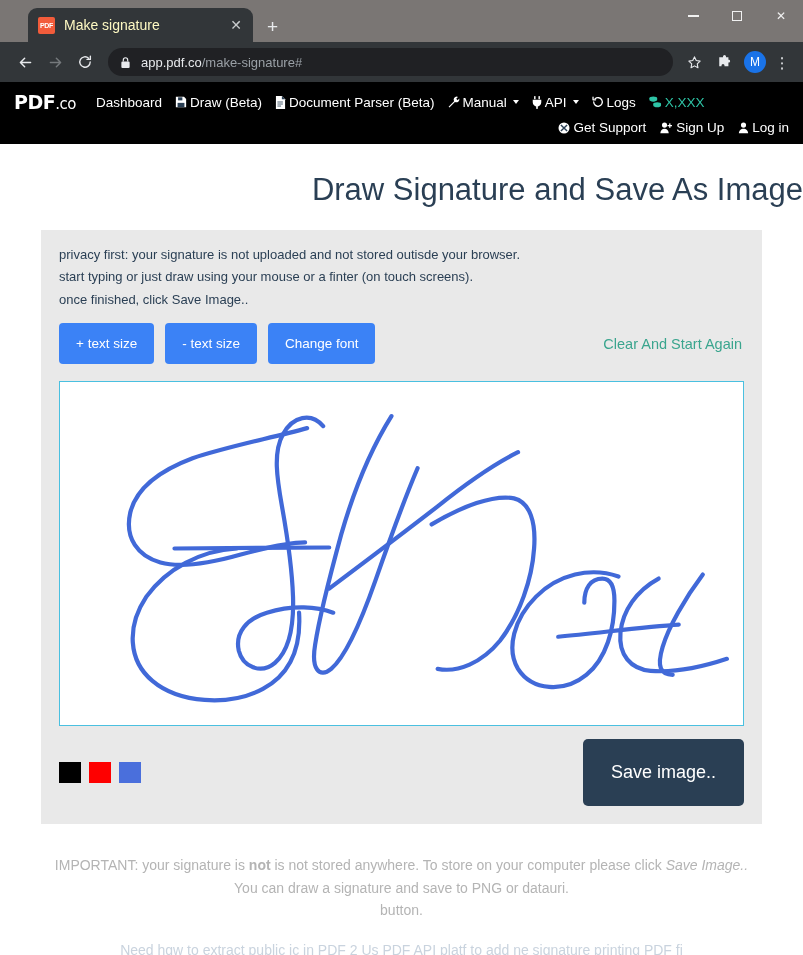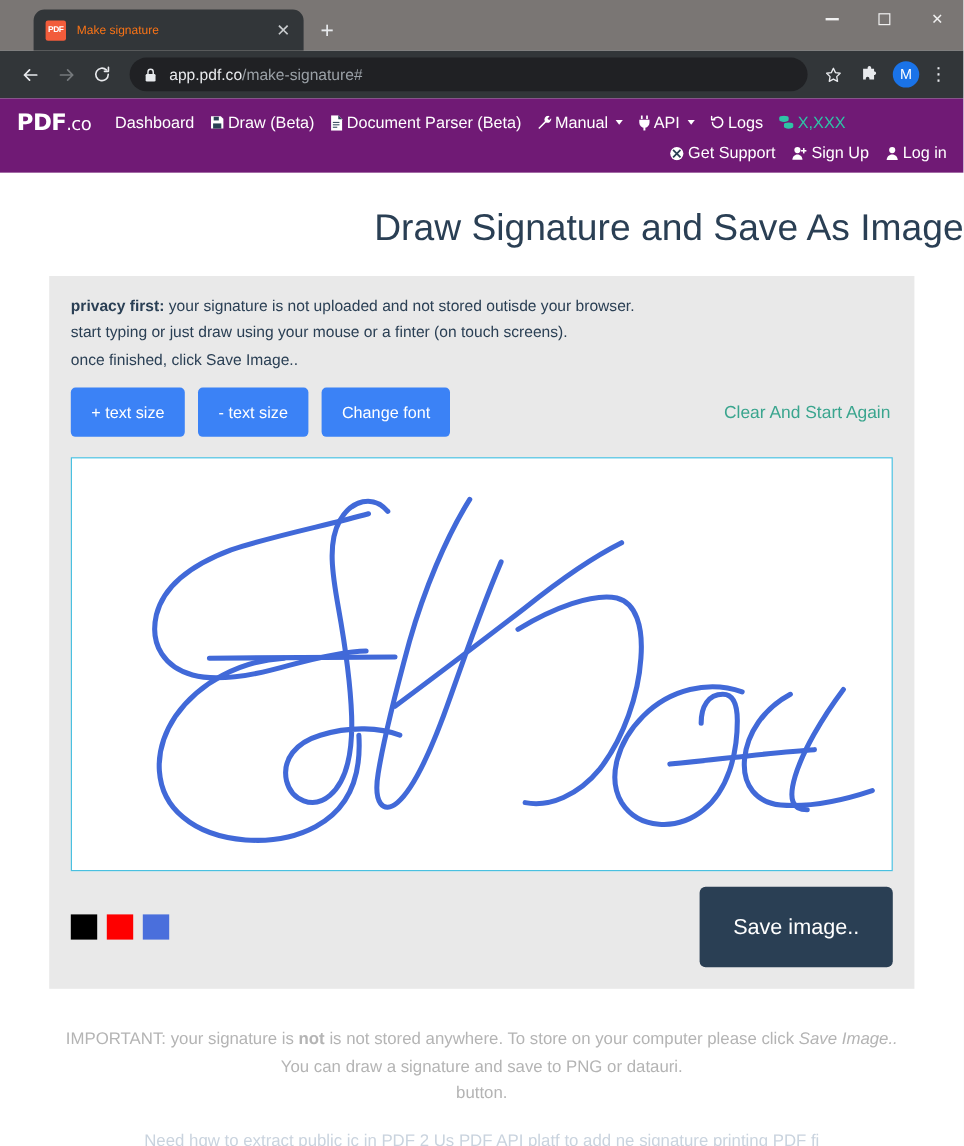--- a/index.html
+++ b/index.html
@@ -32,22 +32,22 @@
   .favicon {
     width: 17px; height: 17px;
     background: #f25c3b;
     border-radius: 2px;
     display: flex; align-items: center; justify-content: center;
     font-size: 7px; font-weight: bold; color: #fff;
     letter-spacing: -0.3px;
     flex: 0 0 auto;
   }
   .tab-title {
-    color: #f97316;
-    font-size: 10px;
+    color: #fef9c3;
+    font-size: 14px;
     margin-left: 9px;
     white-space: nowrap;
     overflow: hidden;
     flex: 1 1 auto;
   }
   .tab-close {
     color: #c9ccce; font-size: 14px; line-height: 1;
     width: 18px; text-align: center; cursor: pointer;
     flex: 0 0 auto;
   }
@@ -107,21 +107,21 @@
     width: 22px; height: 22px; border-radius: 50%;
     background: #1a73e8; color: #fff;
     font-size: 12px; display: flex;
     align-items: center; justify-content: center;
     margin: 0 5px;
   }
   .kebab { color: #e8eaed; font-size: 15px; width: 22px; text-align: center; cursor: pointer; line-height: 0.6;}
 
   
   .site-header {
-    background: #701a75;
+    background: #000000;
     padding: 9px 0 0 0;
   }
   .header-row1 {
     display: flex;
     align-items: center;
     padding: 0 14px;
   }
   .logo {
     color: #ffffff;
     font-weight: bold;
@@ -168,21 +168,21 @@
     font-weight: normal;
     padding: 28px 0 22px 0;
     font-family: "Liberation Sans", sans-serif;
   }
   .panel {
     background: #e9e9e9;
     margin: 0 41px;
     padding: 14px 18px 18px 18px;
   }
   .privacy-lines { font-size: 13px; color: #2a3f54; line-height: 1.72; }
-  .privacy-lines b { font-weight: bold; }
+  .privacy-lines b { font-weight: normal; }
 
   .btn-row {
     display: flex;
     align-items: flex-start;
     margin-top: 12px;
     position: relative;
   }
   .gbtn {
     background: #3b82f6;
     color: #ffffff;

